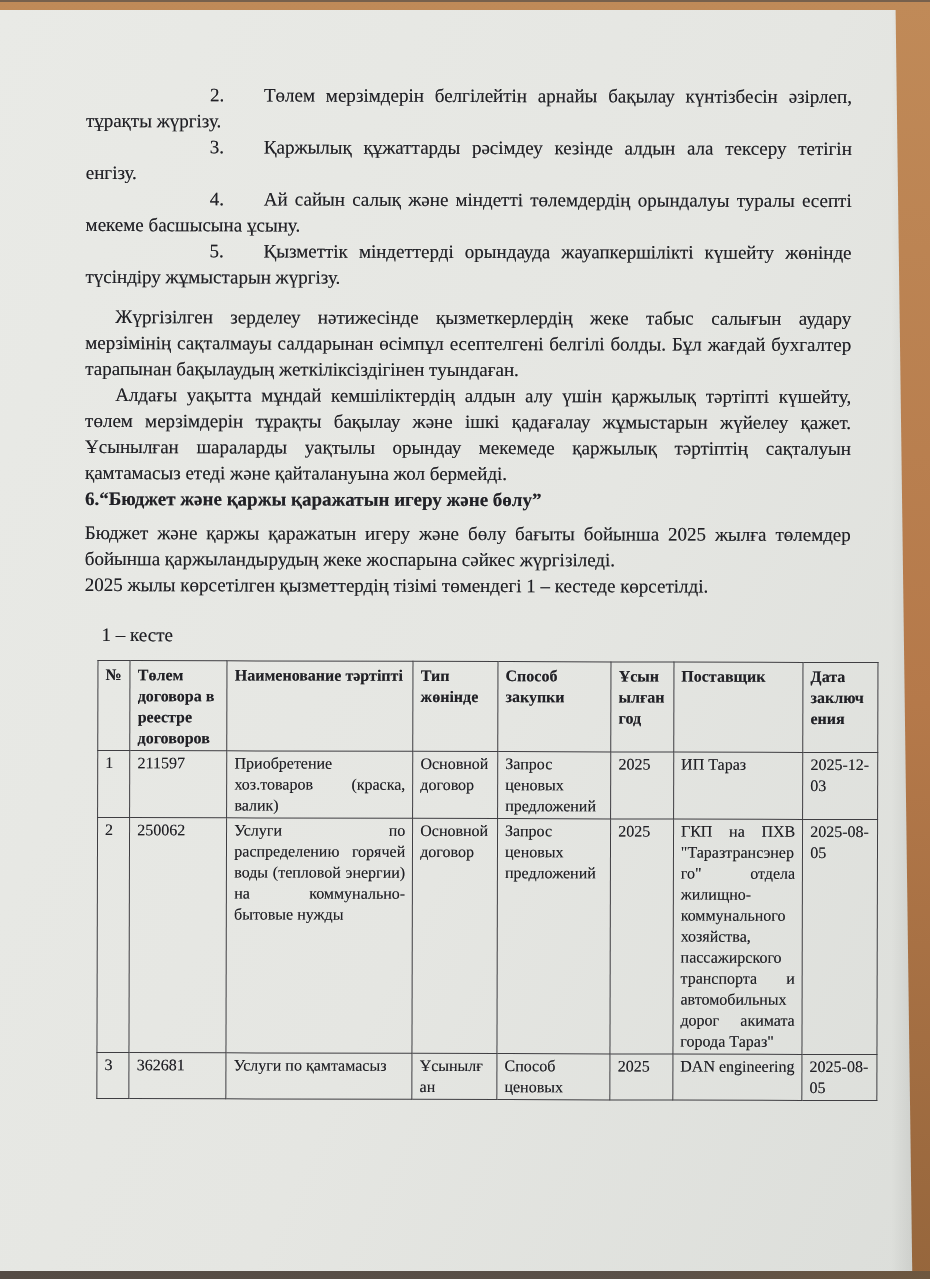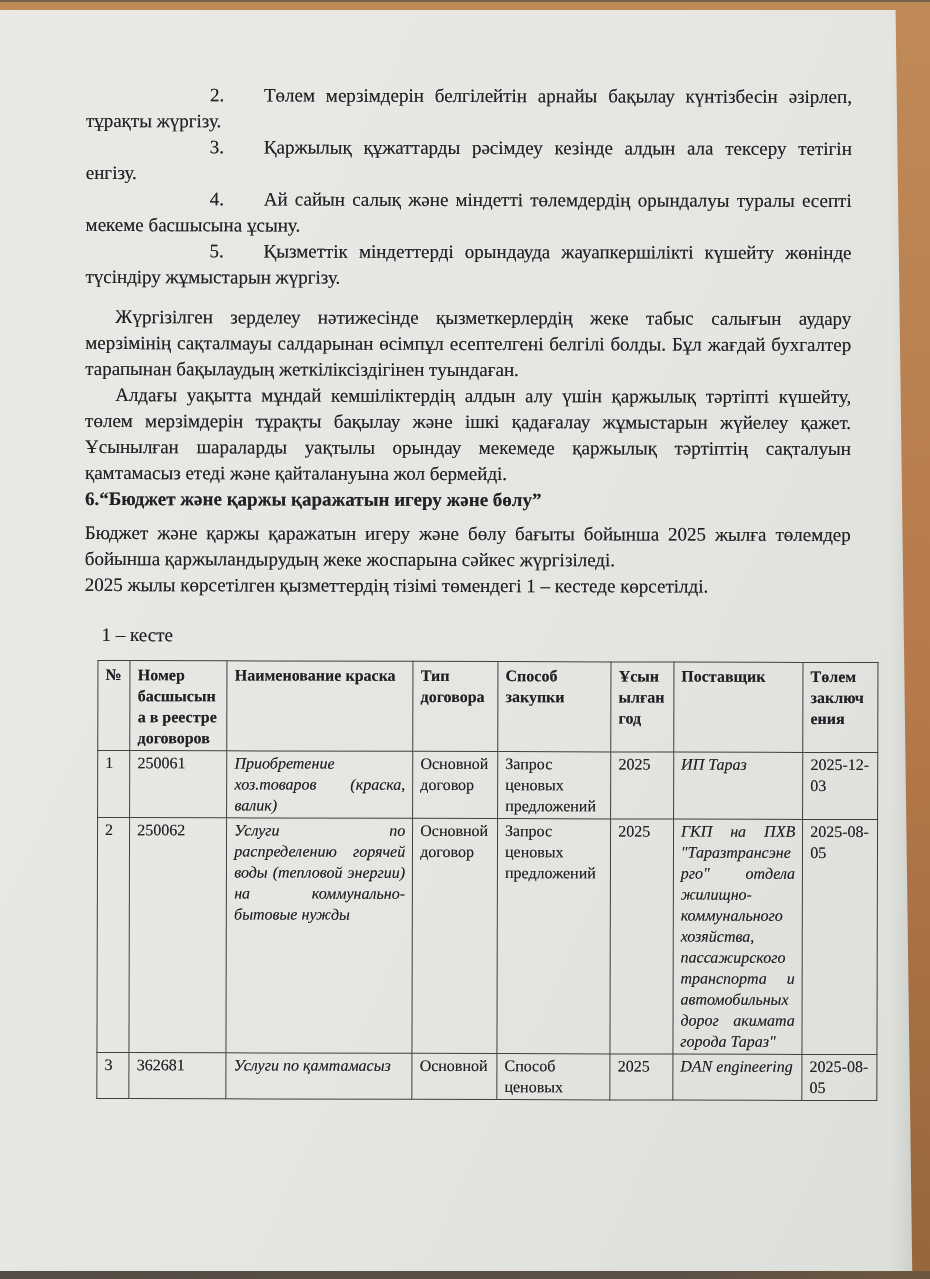--- a/index.html
+++ b/index.html
@@ -40,21 +40,21 @@
     width:781px;margin-left:13px;
     font-size:16px;line-height:21px;
   }
   table.doc-table td,table.doc-table th{
     border:1.5px solid var(--tborder);
     vertical-align:top;padding:1px 7px 2px 7px;
     overflow-wrap:break-word;word-wrap:break-word;hyphens:none;
   }
   table.doc-table th{font-weight:bold;text-align:left;padding-top:3px;}
   table.doc-table td{text-align:left;}
-  table.doc-table td.justify{text-align:justify;font-style:italic;}
+  table.doc-table td.justify{text-align:justify;}
   col.c0{width:32px;}  col.c1{width:96px;}  col.c2{width:184px;} col.c3{width:84px;}
   col.c4{width:112px;} col.c5{width:62px;}  col.c6{width:128px;} col.c7{width:74px;}
 </style>
 </head>
 <body>
 
 <div class="top-edge"></div>
 <div class="bottom-edge"></div>
 
 <div class="paper">
@@ -80,33 +80,33 @@
           <col class="c2">
           <col class="c3">
         <col class="c4">
           <col class="c5">
           <col class="c6">
           <col class="c7">
       </colgroup>
       <thead>
           <tr id="header-row">
             <th>№</th>
-            <th>Номер басшысына в реестре договоров</th>
-            <th>Наименование краска</th>
-            <th>Тип договора</th>
+            <th>Төлем договора в реестре договоров</th>
+            <th>Наименование тәртіпті</th>
+            <th>Тип жөнінде</th>
             <th>Способ закупки</th>
             <th>Ұсынылған год</th>
             <th>Поставщик</th>
-            <th>Төлем заключения</th>
+            <th>Дата заключения</th>
           </tr>
         </thead>
       <tbody id="table-body">
           <tr>
             <td>1</td>
-            <td>250061</td>
+            <td>211597</td>
             <td class="justify">Приобретение хоз.товаров (краска, валик)</td>
             <td>Основной договор</td>
             <td>Запрос ценовых предложений</td>
             <td>2025</td>
             <td class="justify">ИП Тараз</td>
             <td>2025-12-03</td>
           </tr>
           <tr>
             <td>2</td>
             <td>250062</td>
@@ -114,21 +114,21 @@
             <td>Основной договор</td>
             <td>Запрос ценовых предложений</td>
             <td>2025</td>
             <td class="justify">ГКП на ПХВ "Таразтрансэнерго" отдела жилищно-коммунального хозяйства, пассажирского транспорта и автомобильных дорог акимата города Тараз"</td>
             <td>2025-08-05</td>
           </tr>
           <tr>
             <td>3</td>
             <td>362681</td>
             <td class="justify">Услуги по қамтамасыз</td>
-            <td>Основной</td>
+            <td>Ұсынылған</td>
             <td>Способ ценовых</td>
             <td>2025</td>
             <td class="justify">DAN engineering</td>
             <td>2025-08-05</td>
           </tr>
         </tbody>
     </table>
   </div>
 </div>
 

